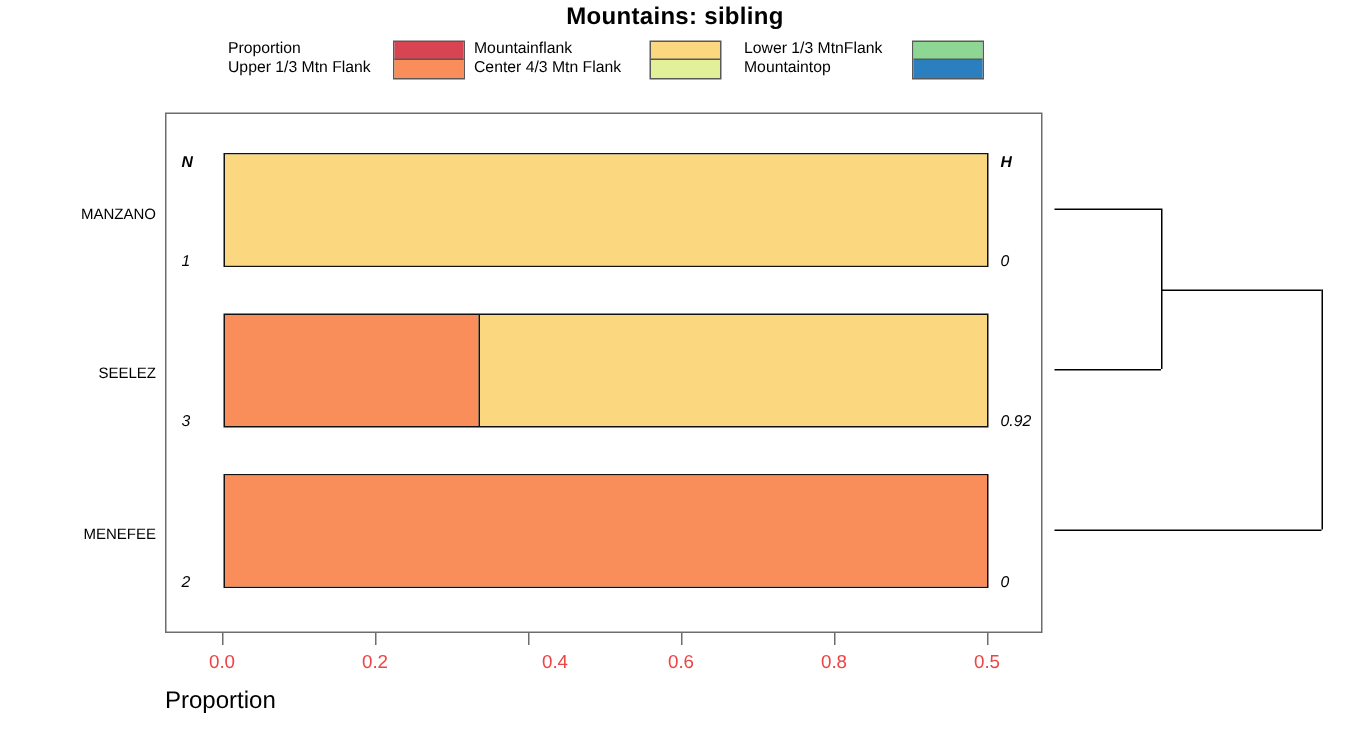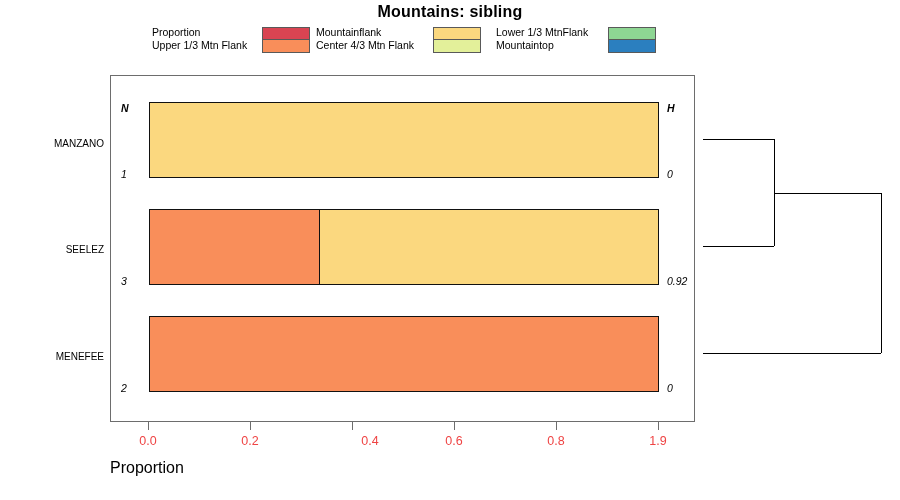--- a/index.html
+++ b/index.html
@@ -288,21 +288,21 @@
       <div class="tick-label" style="left: 38px;">0.0</div>
       <div class="tick-mark" style="left: 140px;"></div>
       <div class="tick-label" style="left: 140px;">0.2</div>
       <div class="tick-mark" style="left: 242px;"></div>
       <div class="tick-label" style="left: 260px;">0.4</div>
       <div class="tick-mark" style="left: 344px;"></div>
       <div class="tick-label" style="left: 344px;">0.6</div>
       <div class="tick-mark" style="left: 446px;"></div>
       <div class="tick-label" style="left: 446px;">0.8</div>
       <div class="tick-mark" style="left: 548px;"></div>
-      <div class="tick-label" style="left: 548px;">1.9</div>
+      <div class="tick-label" style="left: 548px;">0.5</div>
     </div>
   <div id="x-axis-title">Proportion</div>
 
   <div id="dendrogram">
       <div class="dendro-line" style="left: 8px; top: 64px; width: 71.06px; height: 1.4px;"></div>
       <div class="dendro-line" style="left: 8px; top: 171px; width: 71.06px; height: 1.4px;"></div>
       <div class="dendro-line" style="left: 79.06px; top: 64px; width: 1.4px; height: 107px;"></div>
       <div class="dendro-line" style="left: 79.06px; top: 117.5px; width: 106.59px; height: 1.4px;"></div>
       <div class="dendro-line" style="left: 8px; top: 278px; width: 177.65px; height: 1.4px;"></div>
       <div class="dendro-line" style="left: 185.65px; top: 117.5px; width: 1.4px; height: 160.5px;"></div>

